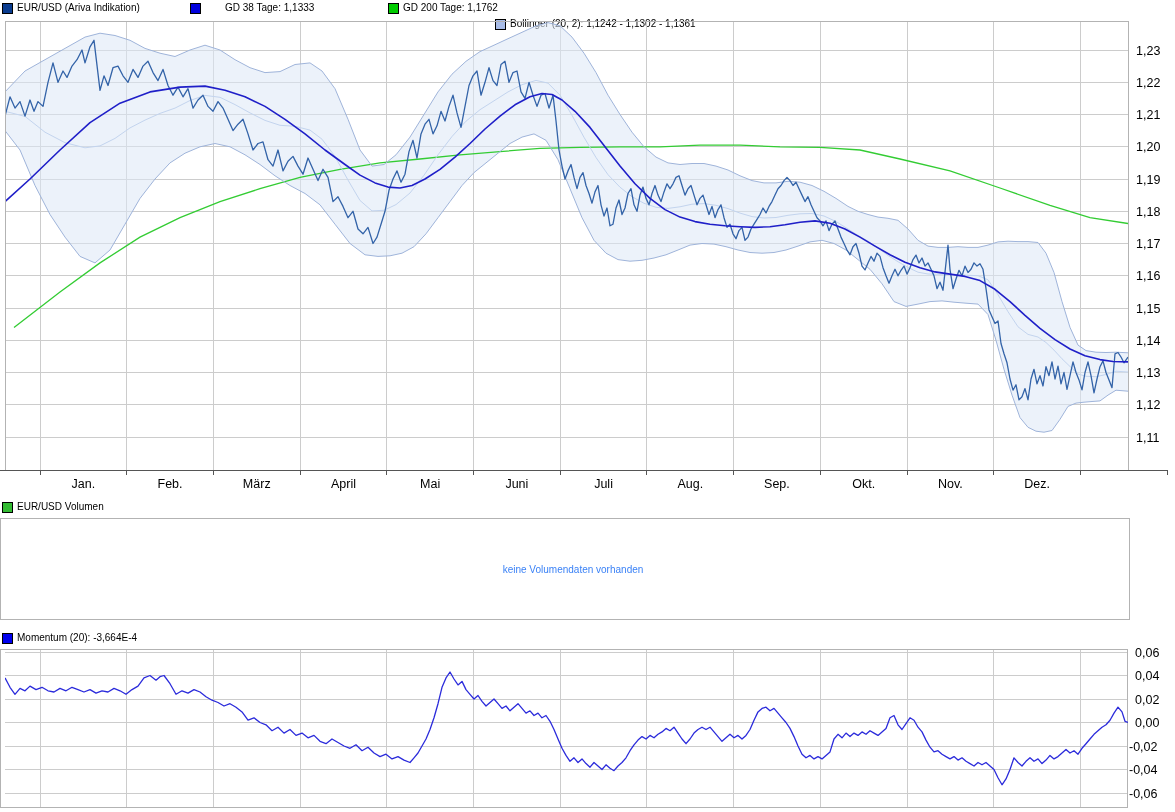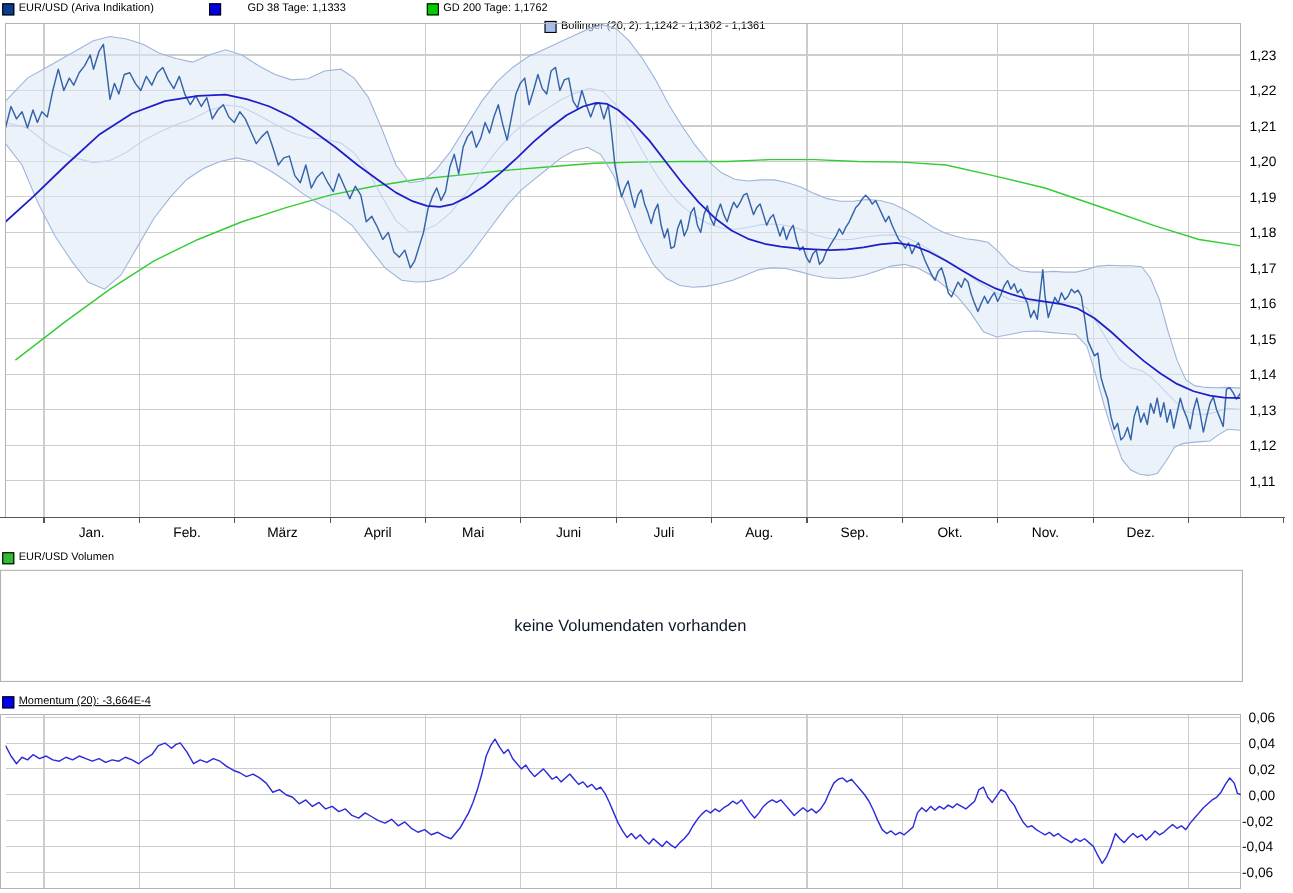--- a/index.html
+++ b/index.html
@@ -4,21 +4,21 @@
 <style>
   html,body{margin:0;padding:0;background:#fff;}
   body{width:1175px;height:812px;position:relative;overflow:hidden;
        font-family:"Liberation Sans","DejaVu Sans",sans-serif;color:#000;}
   .abs{position:absolute;}
   .legend-item{position:absolute;height:14px;font-size:10px;line-height:14px;white-space:nowrap;}
   .sq{position:absolute;left:0;top:2px;width:9px;height:9px;border:1px solid #000;}
   .txt{margin-left:15px;}
   .panel-box{position:absolute;border:1px solid #b3b3b3;background:#fff;
              display:flex;align-items:center;justify-content:center;}
-  .vol-msg{font-size:15px;color:#0f172a;padding-left:16px;}
+  .vol-msg{font-size:10px;color:#3b82f6;padding-left:16px;}
   svg{position:absolute;left:0;top:0;}
   svg text{fill:#000;font-family:"Liberation Sans","DejaVu Sans",sans-serif;}
 </style>
 </head>
 <body>
 
 <div class="abs" style="left:0;top:1px;width:1175px;height:16px;">
   <div class="legend-item" style="left:2px;top:0;">
     <span class="sq" style="background: rgb(10, 60, 143);"></span>
     <span class="txt">EUR/USD (Ariva Indikation)</span>
@@ -122,21 +122,21 @@
   </svg>
 
 <div class="abs legend-item" style="left:2px;top:500px;">
   <span class="sq" style="background: rgb(51, 187, 51);"></span>
   <span class="txt">EUR/USD Volumen</span>
 </div>
 <div class="panel-box" style="left:0;top:518px;width:1128px;height:100px;">
   <span class="vol-msg">keine Volumendaten vorhanden</span>
 </div>
 
-<div class="abs legend-item" style="left:2px;top:631px;text-decoration:underline;">
+<div class="abs legend-item" style="left:2px;top:631px;">
   <span class="sq" style="background: rgb(0, 0, 238);"></span>
   <span class="txt">Momentum (20): -3,664E-4</span>
 </div>
 <svg id="momentum-chart" width="1175" height="167" viewBox="0 0 1175 167" style="top:645px;">
     <clipPath id="clip-mom">
       <rect x="5" y="4" width="1123" height="159"></rect>
     </clipPath>
     <line x1="5" y1="7" x2="1128" y2="7" stroke="#cccccc" stroke-width="1" shape-rendering="crispEdges"></line>
     <line x1="5" y1="30.5" x2="1128" y2="30.5" stroke="#cccccc" stroke-width="1" shape-rendering="crispEdges"></line>
     <line x1="5" y1="54" x2="1128" y2="54" stroke="#cccccc" stroke-width="1" shape-rendering="crispEdges"></line>

